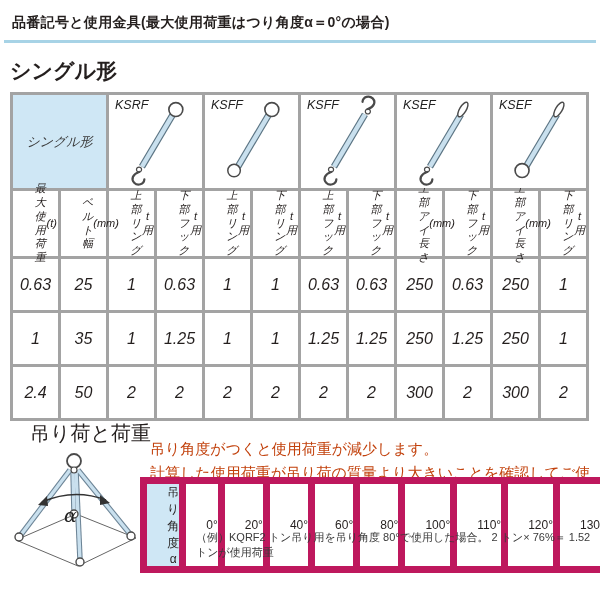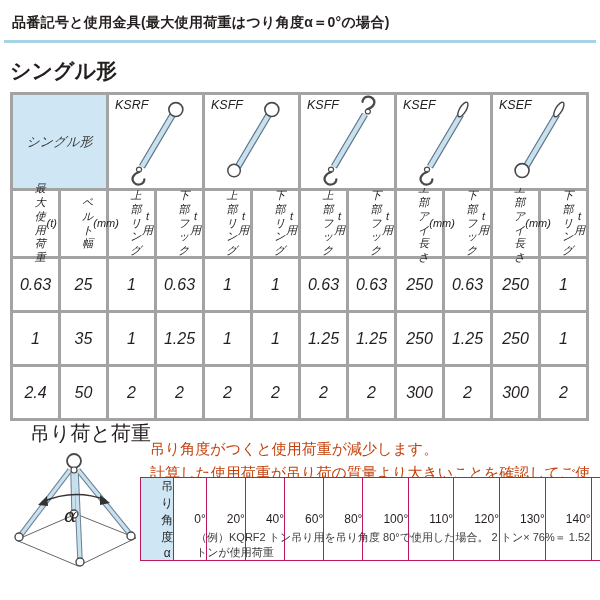--- a/index.html
+++ b/index.html
@@ -33,21 +33,21 @@
   .sh { display: flex; flex-direction: row; justify-content: flex-start; align-items: center; height: 57px; margin-left: 20px; }
   .sh .nm { white-space: pre-line; }
   tr.data td { height: 54px; font-size: 16px; text-align: center; }
   .h-load { position: absolute; left: 30px; top: 420px; font-size: 20px; color: #241f1e; }
   .notes { position: absolute; left: 150px; top: 417px; font-size: 15px; line-height: 1.6; color: #c2410c; margin-top: 20px; }
   .diagram { position: absolute; left: 2px; top: 448px; }
   table.angle {
     position: absolute; left: 140px; top: 477px;
     border-collapse: collapse; table-layout: fixed; font-size: 12px;
   }
-  table.angle td { border: 1px solid #be185d; text-align: center; height: 25px; background: #fff; padding-left: 20px; }
+  table.angle td { border: 7px solid #be185d; text-align: center; height: 25px; background: #fff; padding-left: 20px; }
   table.angle td.alabel { background: #cfe7f5; }
   .example { position: absolute; left: 160px; top: 530px; font-size: 11px; color: #3a3a3a; margin-left: 36px; }
 </style>
 </head>
 <body>
 
 <svg width="0" height="0" style="position:absolute" aria-hidden="true">
   <defs>
     <g id="strap">
       <line x1="34" y1="74" x2="66" y2="20" stroke="#5b7483" stroke-width="7"></line>

